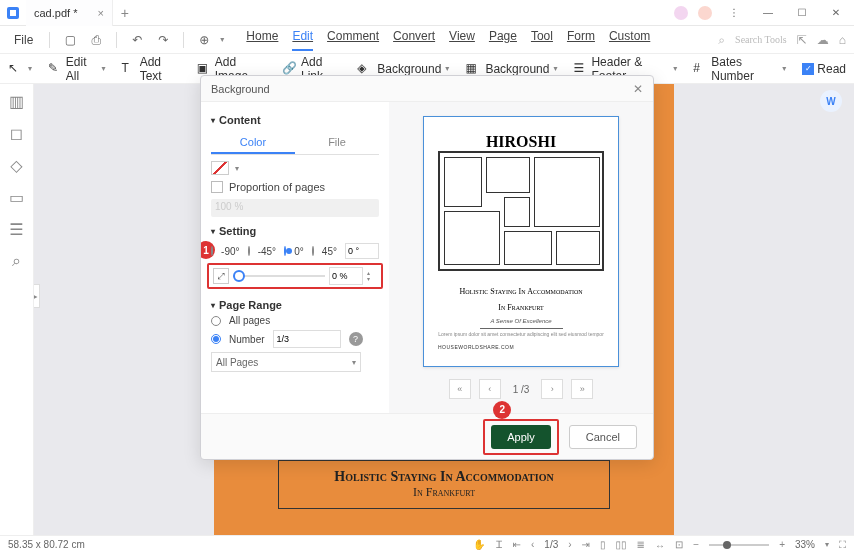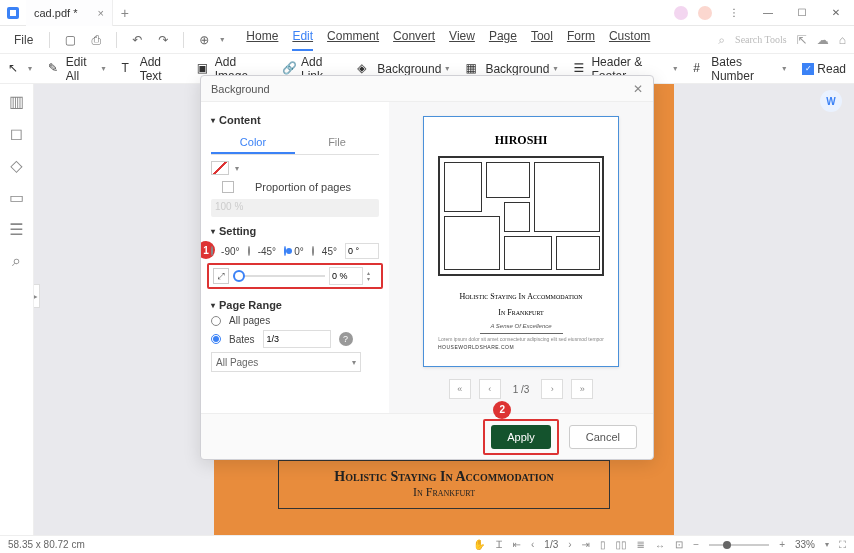--- a/index.html
+++ b/index.html
@@ -57,21 +57,21 @@
 
 
 .panel-left { width:188px; background:#fff; padding:8px 10px; font-size:11px; color:#444; overflow:hidden; }
 .section-hdr { display:flex; align-items:center; gap:4px; font-size:11px; font-weight:600; color:#333; margin:4px 0; }
 .section-hdr .caret { font-size:8px; }
 .subtabs { display:flex; border-bottom:1px solid #e0e0e0; margin:6px 0; }
 .subtab { flex:1; text-align:center; padding:4px 0; font-size:11px; color:#888; cursor:pointer; }
 .subtab.active { color:#3b82f6; border-bottom:2px solid #3b82f6; }
 .color-chip { display:flex; align-items:center; gap:6px; margin:6px 0; }
 .chip-box { width:18px; height:14px; background:linear-gradient(135deg,#fff 45%,#d33 45%,#d33 55%,#fff 55%); border:1px solid #ccc; }
-.checkbox-row { display:flex; align-items:center; gap:21px; margin:6px 11px; }
+.checkbox-row { display:flex; align-items:center; gap:6px; margin:6px 0; }
 .chkbox { width:12px; height:12px; border:1px solid #bbb; background:#fff; }
 .disabled-field { background:#f0f0f0; height:18px; border-radius:2px; margin:2px 0 8px; color:#ccc; font-size:10px; padding:2px 4px; }
 
 .setting-row { display:flex; align-items:center; gap:8px; margin:6px 0 4px; font-size:10px; flex-wrap:nowrap; }
 .radio { width:10px; height:10px; border-radius:50%; border:1px solid #888; display:inline-block; position:relative; }
 .radio.checked::after { content:''; width:6px; height:6px; background:#3b82f6; border-radius:50%; position:absolute; top:1px; left:1px; }
 .radio.checked { border-color:#3b82f6; }
 .deg-input { width:34px; height:16px; border:1px solid #ddd; font-size:9px; padding:0 2px; }
 
 .red-annot { border:2px solid #d33; border-radius:2px; padding:2px 4px; margin:4px -4px; }
@@ -84,21 +84,21 @@
 
 .range-row { display:flex; align-items:center; gap:8px; margin:4px 0; font-size:10px; }
 .txt-input { width:68px; height:18px; border:1px solid #ddd; font-size:9px; padding:0 3px; }
 .help-ic { width:14px; height:14px; border-radius:50%; background:#999; color:#fff; font-size:9px; display:flex; align-items:center; justify-content:center; }
 .select-row { width:150px; height:20px; border:1px solid #ddd; display:flex; align-items:center; padding:0 4px; font-size:10px; color:#666; margin-top:4px; }
 .select-row .chev { margin-left:auto; }
 
 
 .panel-right { flex:1; background:#f7f7f8; padding:14px; display:flex; flex-direction:column; align-items:center; }
 .preview-page { width:196px; height:276px; background:#fff; border:1px solid #4a90d9; box-shadow:0 1px 3px rgba(0,0,0,0.1); padding:16px 14px; display:flex; flex-direction:column; align-items:center; }
-.preview-page h4 { font-family:Georgia,serif; font-variant:small-caps; font-size:12px; margin-bottom:8px; }
+.preview-page h4 { font-family:Georgia,serif; font-variant:small-caps; font-size:16px; }
 .floorplan { width:100%; height:120px; border:2px solid #333; position:relative; background:#fff; margin-bottom:10px; }
 .fp-room { position:absolute; border:1px solid #333; }
 .preview-caption { font-family:Georgia,serif; font-size:8px; font-variant:small-caps; text-align:center; margin-top:6px; line-height:1.3; }
 .preview-sub { font-size:6px; color:#555; font-style:italic; margin-top:4px; }
 .preview-hr { width:50%; border-top:1px solid #666; margin:4px auto 2px; }
 .preview-foot { font-size:5px; letter-spacing:0.5px; color:#333; align-self:flex-start; margin-top:auto; }
 .pager { display:flex; align-items:center; gap:8px; margin-top:12px; }
 .pager-btn { width:22px; height:20px; border:1px solid #ddd; background:#fff; display:flex; align-items:center; justify-content:center; font-size:9px; color:#888; cursor:pointer; }
 .pager-txt { font-size:10px; color:#666; padding:0 4px; }
 
@@ -304,21 +304,21 @@
       <div class="section-hdr" style="margin-top:10px">
           <span class="caret">▾</span>
           <span>Page Range</span>
         </div>
       <div class="range-row">
         <span class="radio"></span>
         <span>All pages</span>
       </div>
       <div class="range-row">
         <span class="radio checked"></span>
-        <span>Bates</span>
+        <span>Number</span>
         <input class="txt-input" value="1/3" style="">
         <div class="help-ic">?</div>
       </div>
       <div class="select-row">
         <span>All Pages</span>
         <span class="chev">▾</span>
       </div>
     </div>
 
     <div class="panel-right">

